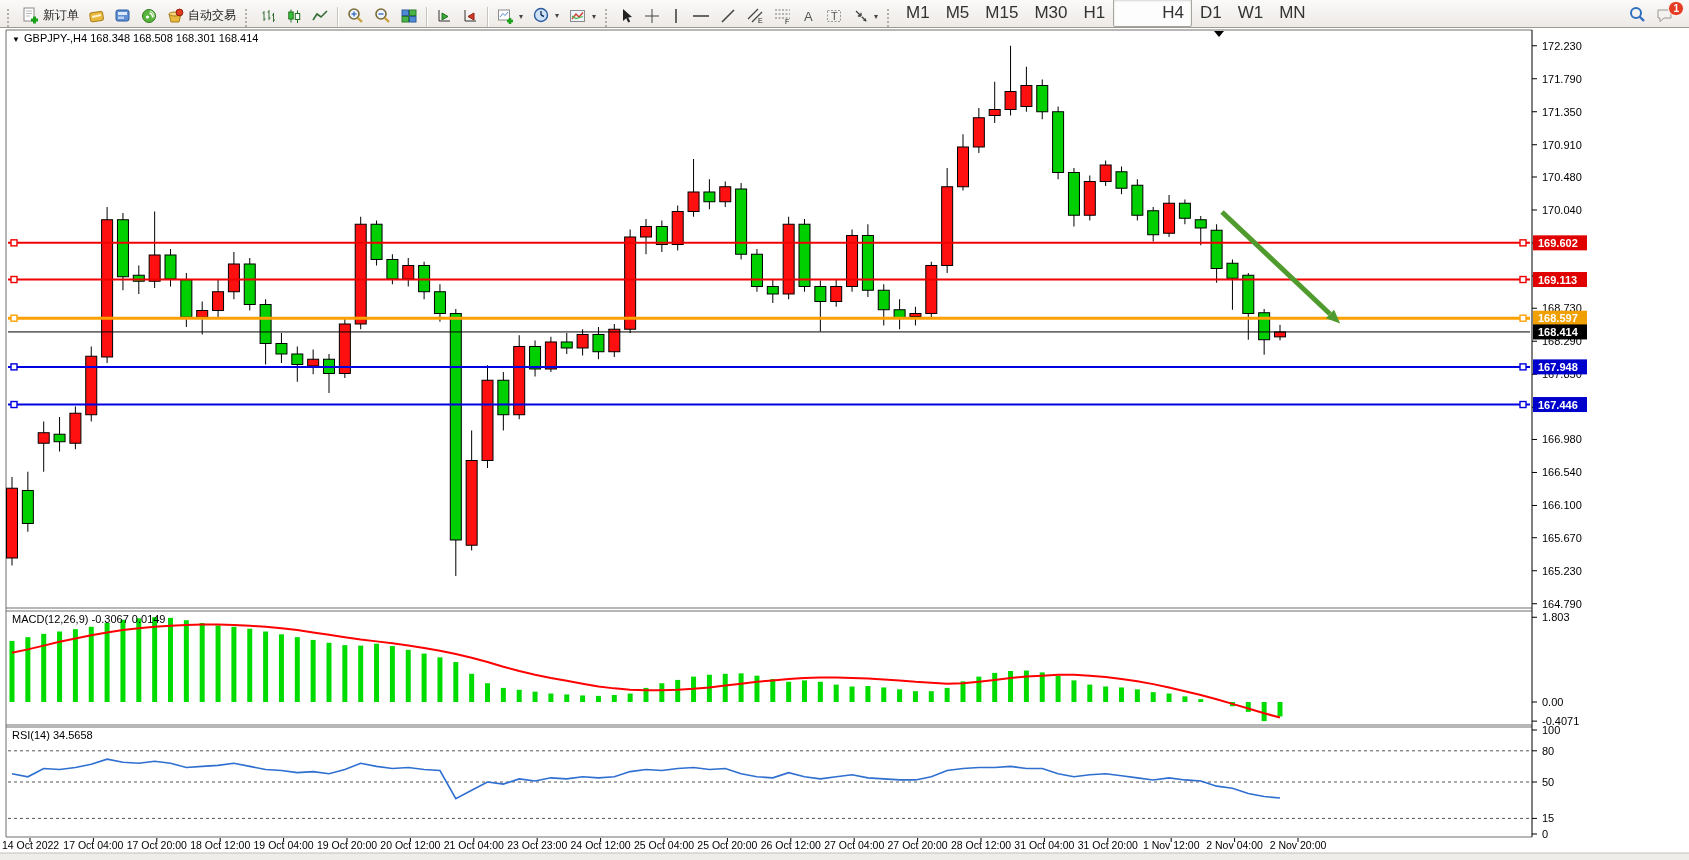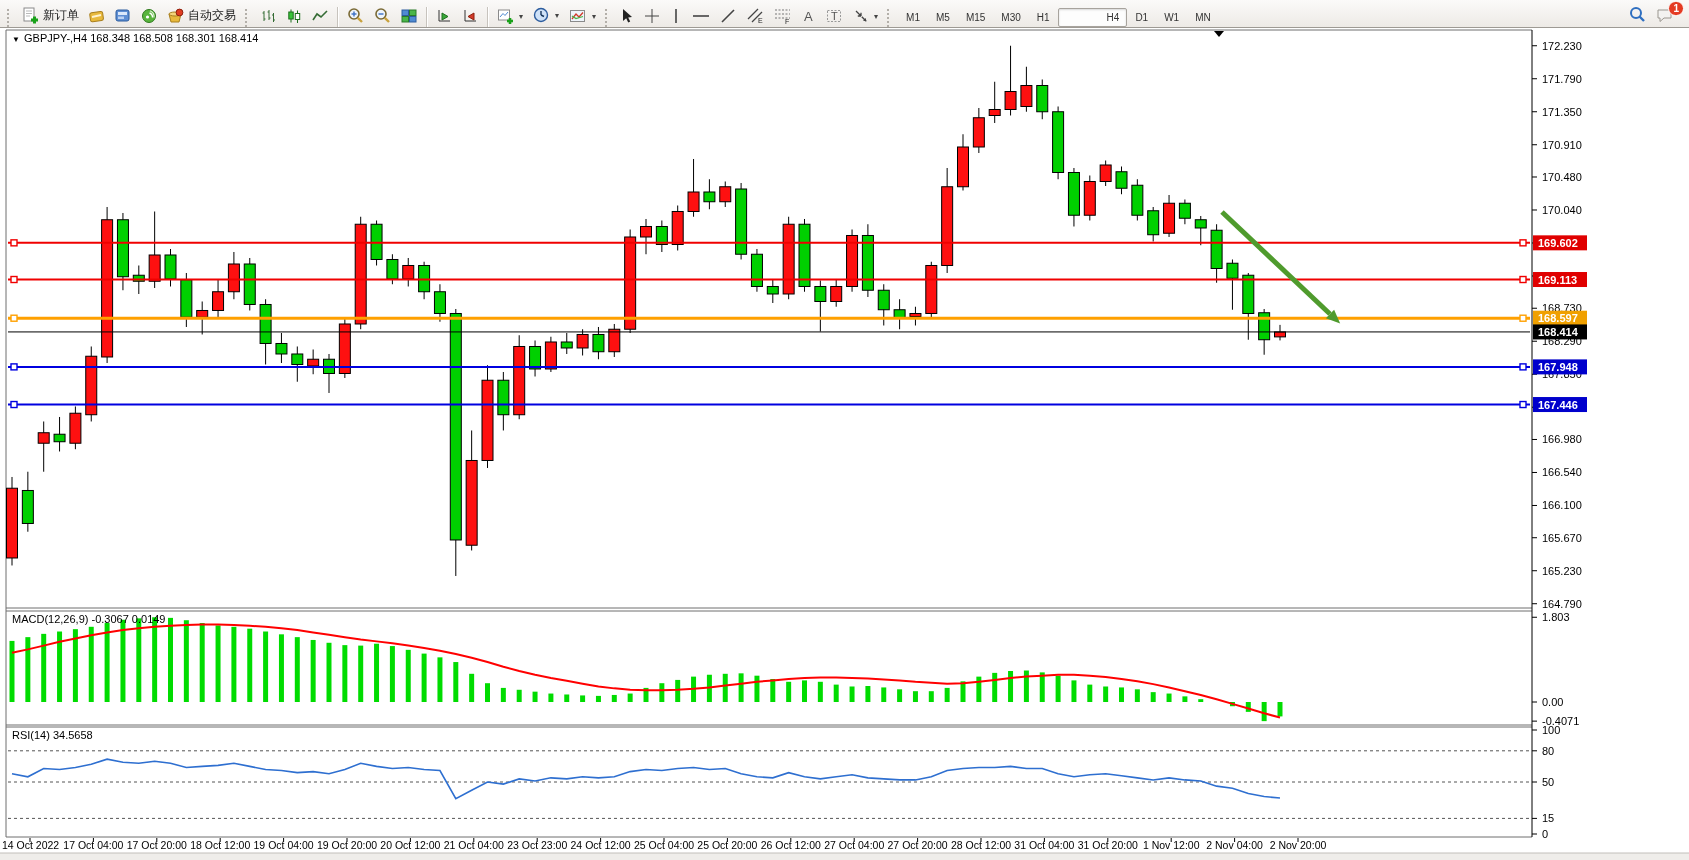--- a/index.html
+++ b/index.html
@@ -5,21 +5,21 @@
   html,body{margin:0;padding:0;background:#fff;width:1689px;height:860px;overflow:hidden;
     font-family:"Liberation Sans",sans-serif;}
   
   #toolbar{position:absolute;left:0;top:0;width:1689px;height:28px;
     background:linear-gradient(#fbfaf9,#edeae6);border-bottom:1px solid #9e9a94;
     display:flex;align-items:flex-end;gap:2px;padding:0 4px;box-sizing:border-box;font-size:12px;color:#222;}
   .grip{width:4px;height:18px;border-left:2px dotted #b3afa9;margin:0 3px;}
   .sep{width:1px;height:20px;background:#c7c3bd;box-shadow:1px 0 0 #fff;margin:0 3px;}
   .tbtn{display:flex;align-items:center;gap:4px;padding:2px 3px;border:1px solid transparent;border-radius:2px;white-space:nowrap;}
   .caret{font-size:8px;color:#444;margin-left:1px;}
-  .tf-btn{padding:3px 7px;font-size:10px;color:#333;border:1px solid transparent;border-radius:2px;}
+  .tf-btn{padding:3px 7px;font-size:17px;color:#333;border:1px solid transparent;border-radius:2px;}
   .tf-btn.active{background:#fdfdfd;border-color:#a7a39d;box-shadow:inset 0 1px 2px rgba(0,0,0,.15);padding-left:48px;}
   .badge{position:absolute;top:-4px;right:-6px;background:#e43b23;color:#fff;border-radius:8px;
     font-size:10px;font-weight:bold;padding:0 4px;line-height:13px;border:1px solid #fff;}
   .spacer{flex:1;}
   svg.ic{display:block;}
   
   #chart-wrap{position:absolute;left:0;top:28px;width:1689px;height:832px;background:#fff;}
   #chart-svg text{font-family:"Liberation Sans",sans-serif;}
 </style>
 </head>

